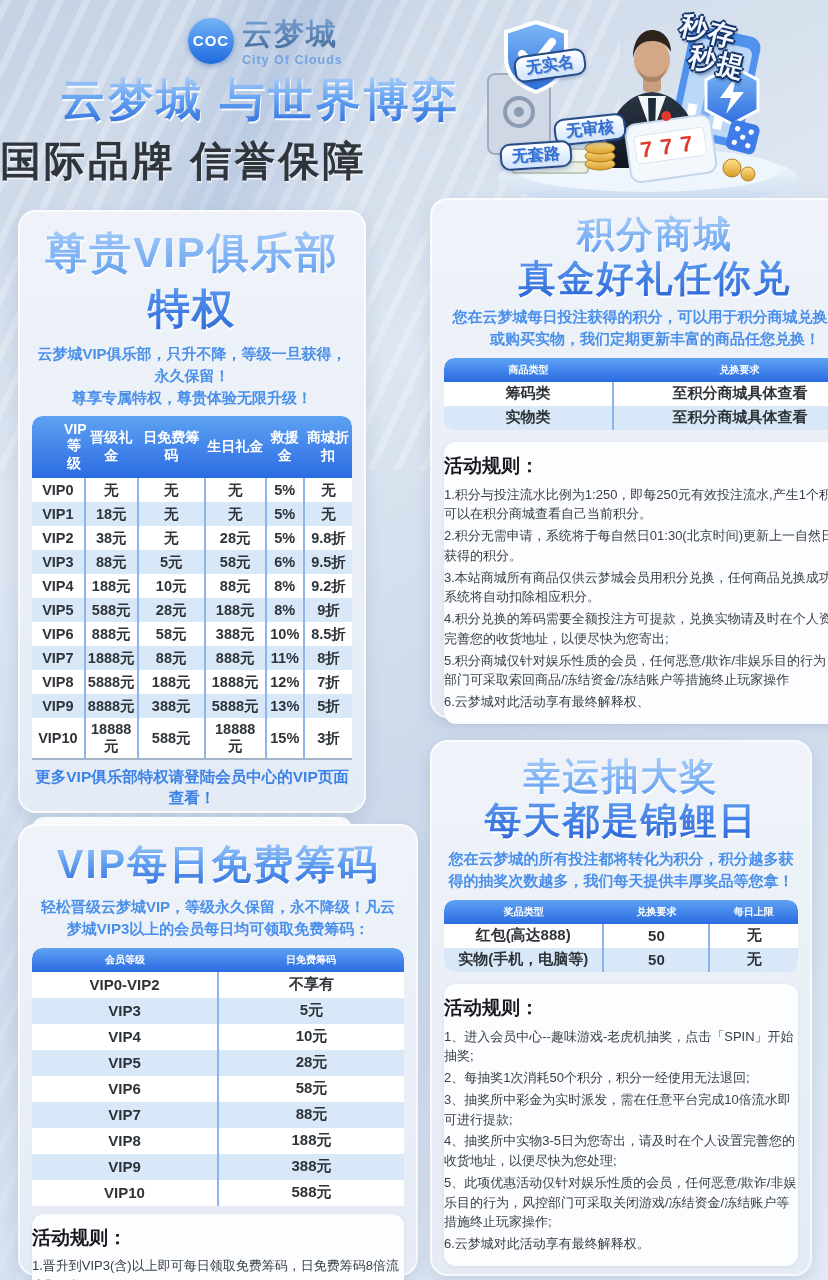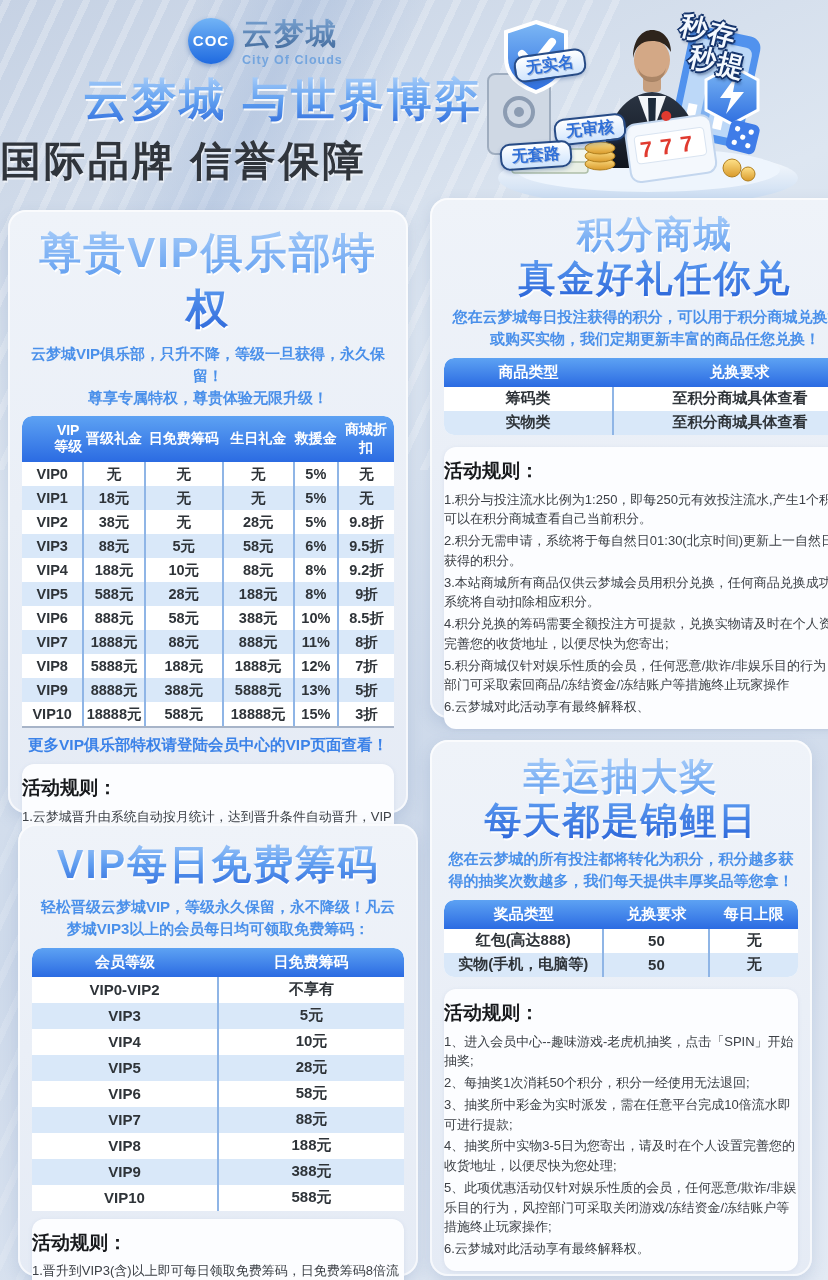--- a/index.html
+++ b/index.html
@@ -21,21 +21,21 @@
         color:#fff;font-weight:900;font-size:15px;letter-spacing:1px;
         box-shadow:0 2px 5px rgba(30,80,160,.4);}
   .brand-text .name{font-size:30px;font-weight:900;letter-spacing:2px;
         background:linear-gradient(180deg,#7fa8d6,#3c6496);-webkit-background-clip:text;background-clip:text;color:transparent;}
   .brand-text .tag{font-size:12.5px;color:#74a5de;font-weight:700;letter-spacing:1px;margin-top:-2px;}
 
   .hero-title{position:absolute;left:0;top:70px;width:520px;text-align:center;
         font-size:45px;font-weight:900;letter-spacing:3px;
         background:linear-gradient(180deg,#b9d8fb 0%,#5e9ef0 52%,#2a64d8 100%);
         -webkit-background-clip:text;background-clip:text;color:transparent;
-        filter:drop-shadow(1px 2px 0 rgba(255,255,255,.85));margin-left:23px;}
+        filter:drop-shadow(1px 2px 0 rgba(255,255,255,.85));}
   .hero-sub{position:absolute;left:0;top:134px;width:520px;text-align:left;
         font-size:41px;font-weight:900;letter-spacing:3px;color:#30353c;
         text-shadow:1px 2px 0 rgba(255,255,255,.55);}
 
   
   .illus{position:absolute;left:480px;top:0;width:348px;height:210px;}
   .illus svg{position:absolute;left:0;top:0;}
   .pill{position:absolute;border-radius:10px;padding:1px 10px;
         background:linear-gradient(180deg,#ffffff,#cfe4fd);
         border:2px solid #274b86;color:#2f6fd8;font-weight:900;font-size:16px;
@@ -46,38 +46,38 @@
   .ribbon{position:absolute;left:196px;top:20px;transform:rotate(14deg);
         font-size:27px;font-weight:900;line-height:1.02;color:#f4f9ff;letter-spacing:2px;
         text-shadow:-2px 0 0 #14336b,2px 0 0 #14336b,0 -2px 0 #14336b,0 2px 0 #14336b,
                     -1px -1px 0 #14336b,1px 1px 0 #14336b,2px 3px 3px rgba(10,30,70,.5);}
   .ribbon .l2{margin-left:16px;}
 
   
   .card{position:absolute;border-radius:18px;padding:13px 14px;
         background:linear-gradient(180deg,#eff3f9,#e5ebf5);
         box-shadow:0 6px 16px rgba(90,120,170,.20), inset 0 0 0 2px rgba(255,255,255,.65);}
-  .card.c1{left:8px;top:210px;width:400px;height:603px;}
+  .card.c1{left:18px;top:210px;width:348px;height:603px;}
   .card.c2{left:430px;top:198px;width:450px;height:520px;}
   .card.c3{left:18px;top:824px;width:400px;height:452px;}
   .card.c4{left:430px;top:740px;width:382px;height:536px;}
 
   .card-title{text-align:center;font-weight:900;letter-spacing:2px;
         background:linear-gradient(180deg,#a8cdf9 0%,#5d9cf0 50%,#2b65d9 100%);
         -webkit-background-clip:text;background-clip:text;color:transparent;
         filter:drop-shadow(1px 2px 0 rgba(255,255,255,.9));}
   .c1 .card-title{font-size:42px;margin:2px 0 6px;}
   .c3 .card-title{font-size:40px;margin:0 0 4px;}
   .title2{font-size:37px;line-height:1.18;margin:2px 0 6px;}
 
   .desc{color:#4a90ea;font-weight:800;font-size:15px;line-height:1.45;text-align:center;margin:0 2px 8px;}
 
   .tbl{width:100%;border-collapse:collapse;table-layout:fixed;background:#fff;}
   .tbl th{background:linear-gradient(180deg,#5da2f3,#2b6be2);color:#fff;font-weight:700;
-        padding:5px 2px;font-size:15px;text-align:center;}
+        padding:5px 2px;font-size:10px;text-align:center;}
   .tbl thead th:first-child{border-top-left-radius:10px;}
   .tbl thead th:last-child{border-top-right-radius:10px;}
   .tbl td{text-align:center;padding:2.5px 2px;font-size:15px;color:#2e3338;font-weight:600;}
   .tbl tbody tr:nth-child(even) td{background:#d9e8f9;}
   .tbl td + td{border-left:2px solid #8fb5e6;}
   .tbl-wrap{border-radius:10px 10px 0 0;overflow:hidden;}
   .tbl-wrap.underline{border-bottom:2px solid #a7b4c8;}
   .tbl-vip th{font-size:14px;padding:5px 1px;}
   .tbl-vip td{font-size:14.5px;}
   .tbl-vip th:nth-child(1){width:16.5%;padding-left:32px;} .tbl-vip th:nth-child(2){width:16.5%;}

